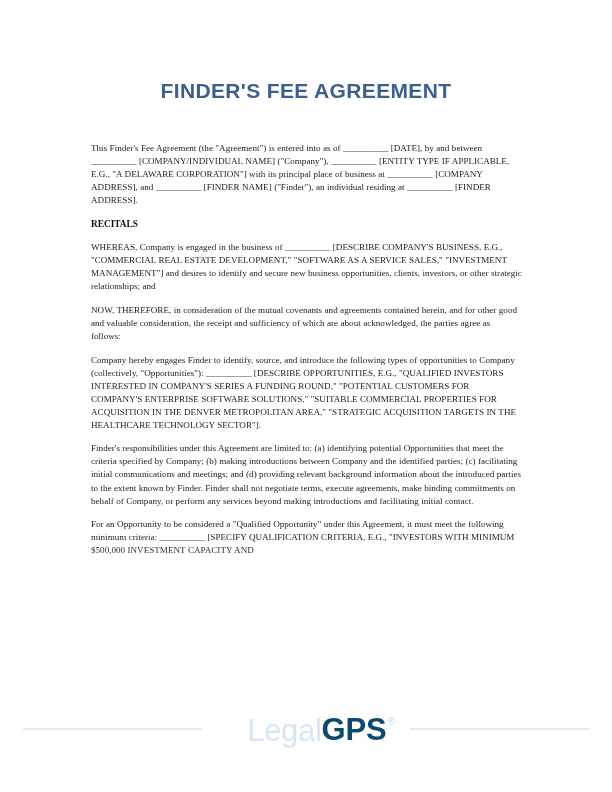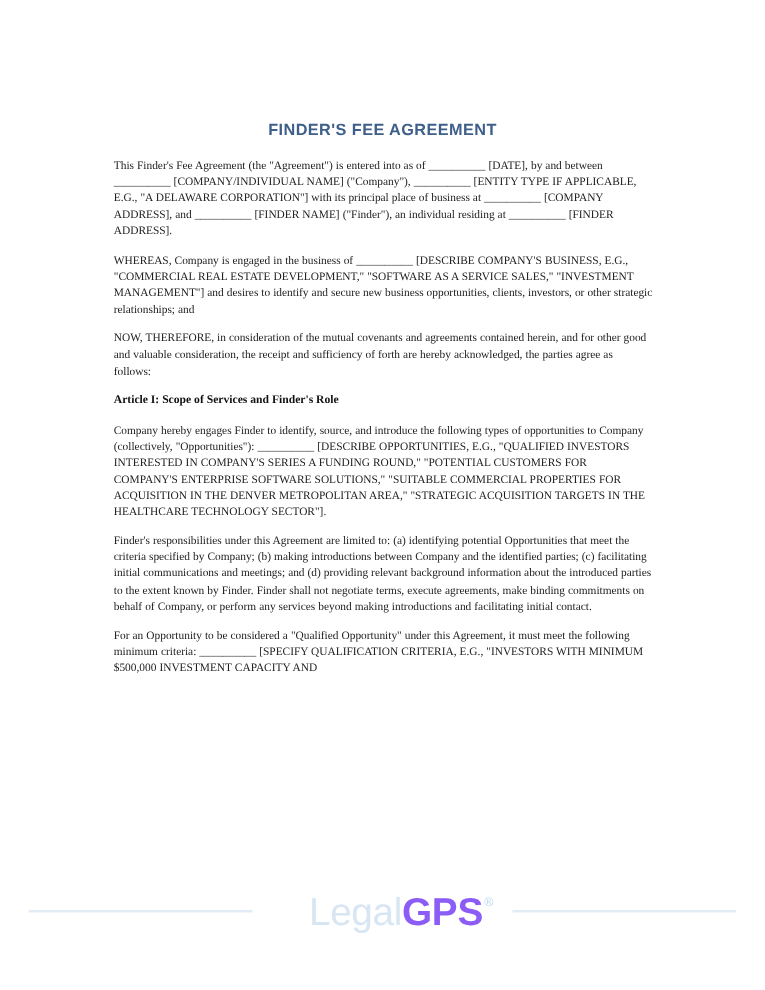--- a/index.html
+++ b/index.html
@@ -23,35 +23,35 @@
     top: 0;
     width: 612px;
     height: 792px;
     background: #ffffff;
   }
 
   
   .doc-title {
     position: absolute;
     left: 0;
-    top: 96px;
+    top: 79px;
     width: 612px;
     text-align: center;
     font-family: "Liberation Sans", "DejaVu Sans", sans-serif;
     font-weight: bold;
-    font-size: 13px;
+    font-size: 21px;
     letter-spacing: 0.35px;
     color: #3e5f8a;
   }
 
   
   .body-col {
     position: absolute;
     left: 91px;
-    top: 126px;
+    top: 142px;
     width: 431px;
   }
 
   .para {
     font-size: 9.1px;
     line-height: 13.05px;
     color: #1c1c1c;
     margin: 0 0 10.5px 0;
     text-align: left;
     word-spacing: 0.15px;
@@ -131,21 +131,21 @@
     position: relative;
     top: -1px;
   }
   .logo-legal {
     color: #d8e6f4;
     font-weight: normal;
     letter-spacing: -0.3px;
     margin-left: 29px;
   }
   .logo-gps {
-    color: #8b5cf6;
+    color: #0c4a6e;
     font-weight: bold;
     letter-spacing: -0.2px;
   }
   .logo-reg {
     color: #bcd8ef;
     font-size: 10px;
     vertical-align: super;
     position: relative;
     top: -4px;
     left: 1px;
@@ -155,28 +155,28 @@
 <body>
 
 <div class="page">
 
   <div class="doc-title">FINDER'S FEE AGREEMENT</div>
 
   <div class="body-col">
 
     <p class="para">This Finder's Fee Agreement (the "Agreement") is entered into as of __________ [DATE], by and between __________ [COMPANY/INDIVIDUAL NAME] ("Company"), __________ [ENTITY TYPE IF APPLICABLE, E.G., "A DELAWARE CORPORATION"] with its principal place of business at __________ [COMPANY ADDRESS], and __________ [FINDER NAME] ("Finder"), an individual residing at __________ [FINDER ADDRESS].</p>
 
+    <p class="heading recitals">RECITALS</p>
 
     <p class="para">WHEREAS, Company is engaged in the business of __________ [DESCRIBE COMPANY'S BUSINESS, E.G., "COMMERCIAL REAL ESTATE DEVELOPMENT," "SOFTWARE AS A SERVICE SALES," "INVESTMENT MANAGEMENT"] and desires to identify and secure new business opportunities, clients, investors, or other strategic relationships; and</p>
 
 
 
-    <p class="para">NOW, THEREFORE, in consideration of the mutual covenants and agreements contained herein, and for other good and valuable consideration, the receipt and sufficiency of forth are hereby acknowledged, the parties agree as follows:</p>
+    <p class="para">NOW, THEREFORE, in consideration of the mutual covenants and agreements contained herein, and for other good and valuable consideration, the receipt and sufficiency of which are about acknowledged, the parties agree as follows:</p>
 
-    <p class="heading article">Article I: Scope of Services and Finder's Role</p>
 
     <p class="para">Company hereby engages Finder to identify, source, and introduce the following types of opportunities to Company (collectively, "Opportunities"): __________ [DESCRIBE OPPORTUNITIES, E.G., "QUALIFIED INVESTORS INTERESTED IN COMPANY'S SERIES A FUNDING ROUND," "POTENTIAL CUSTOMERS FOR COMPANY'S ENTERPRISE SOFTWARE SOLUTIONS," "SUITABLE COMMERCIAL PROPERTIES FOR ACQUISITION IN THE DENVER METROPOLITAN AREA," "STRATEGIC ACQUISITION TARGETS IN THE HEALTHCARE TECHNOLOGY SECTOR"].</p>
 
     <p class="para">Finder's responsibilities under this Agreement are limited to: (a) identifying potential Opportunities that meet the criteria specified by Company; (b) making introductions between Company and the identified parties; (c) facilitating initial communications and meetings; and (d) providing relevant background information about the introduced parties to the extent known by Finder. Finder shall not negotiate terms, execute agreements, make binding commitments on behalf of Company, or perform any services beyond making introductions and facilitating initial contact.</p>
 
     <p class="para">For an Opportunity to be considered a "Qualified Opportunity" under this Agreement, it must meet the following minimum criteria: __________ [SPECIFY QUALIFICATION CRITERIA, E.G., "INVESTORS WITH MINIMUM $500,000 INVESTMENT CAPACITY AND</p>
 
   </div>
 
   <div class="fade-mask"></div>

